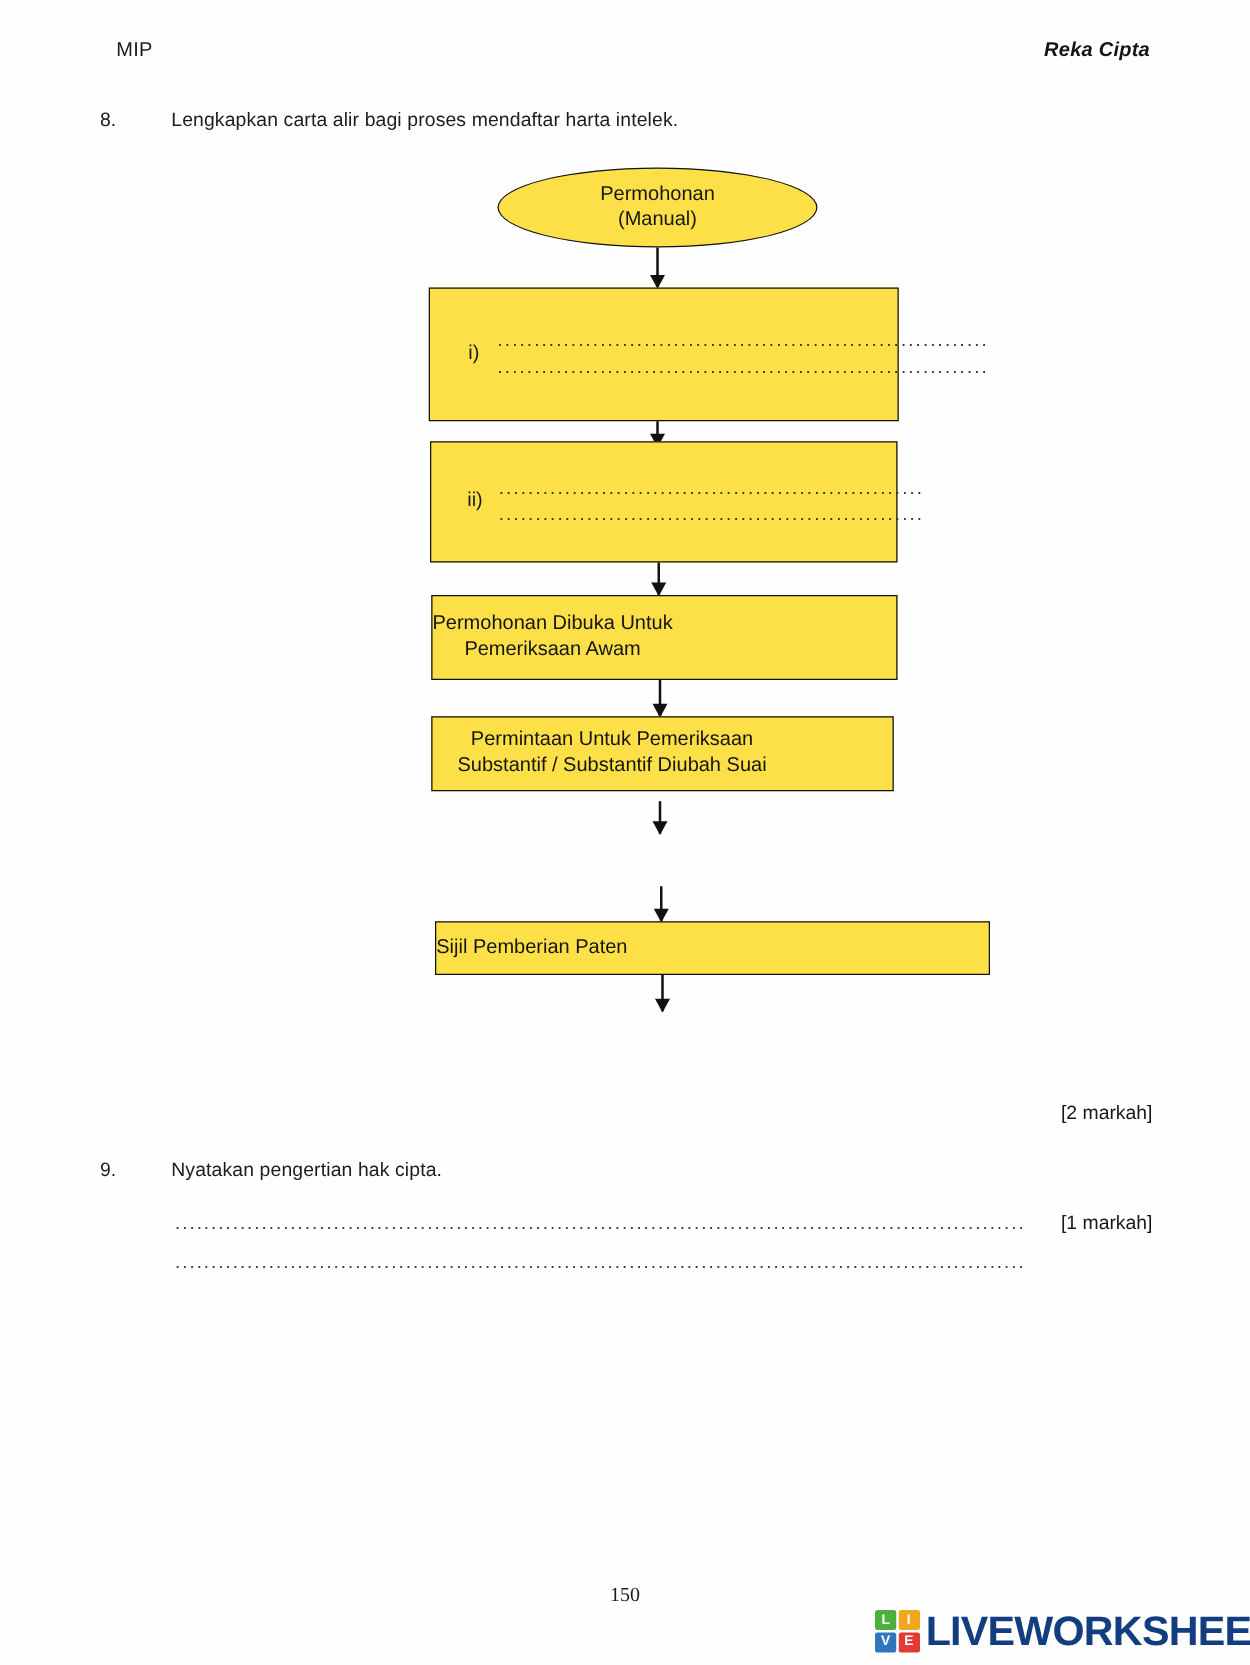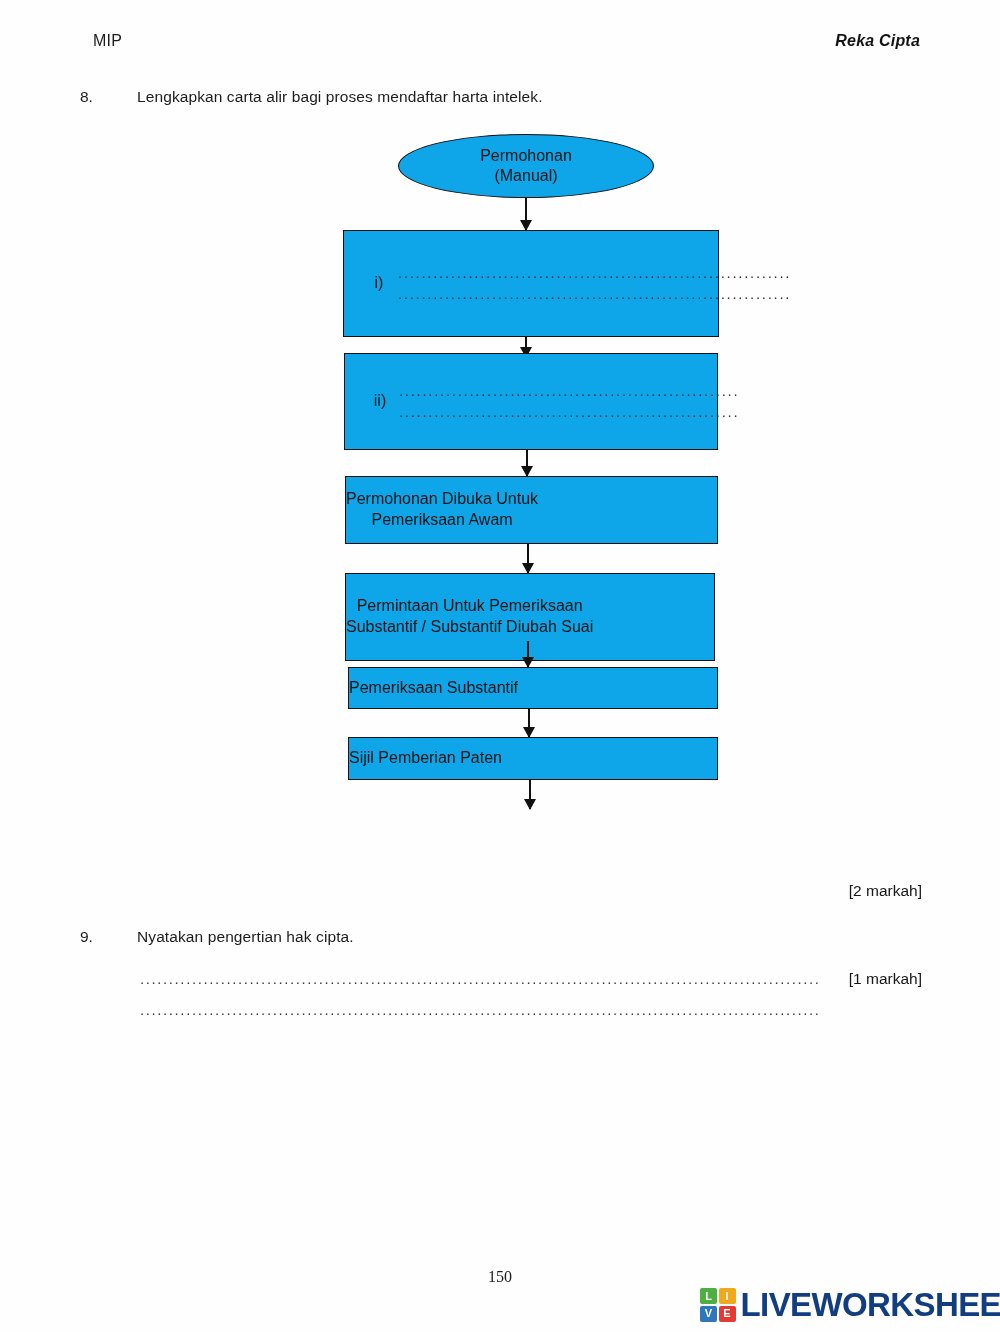--- a/index.html
+++ b/index.html
@@ -82,21 +82,21 @@
     left: 0;
     top: 0;
     width: 1000px;
     height: 1332px;
     pointer-events: none;
   }
 
   .node {
     position: absolute;
     box-sizing: border-box;
-    background: #0ea5e9;
+    background: #fde047;
   }
 
   .oval {
     border: 1.6px solid #111;
     border-radius: 50%;
     display: flex;
     align-items: center;
     justify-content: center;
     text-align: center;
     font-size: 16px;
@@ -281,34 +281,31 @@
     <div class="arrow" style="left:526px; top:450px; height:26px;"></div>
 
     <div class="node rect" style="left:345px; top:476px; width:373px; height:68px;">
       <div>
         <div>Permohonan Dibuka Untuk</div>
         <div>Pemeriksaan Awam</div>
       </div>
     </div>
     <div class="arrow" style="left:527px; top:544px; height:29px;"></div>
 
-    <div class="node rect" style="left:345px; top:573px; width:370px; height:88px;">
+    <div class="node rect" style="left:345px; top:573px; width:370px; height:60px;padding-left:20px;">
       <div>
         <div>Permintaan Untuk Pemeriksaan</div>
         <div>Substantif / Substantif Diubah Suai</div>
       </div>
     </div>
     <div class="arrow" style="left:527px; top:641px; height:26px;"></div>
 
-    <div class="node rect" style="left:348px; top:667px; width:370px; height:42px;">
-      <div>Pemeriksaan Substantif</div>
-    </div>
     <div class="arrow" style="left:528px; top:709px; height:28px;"></div>
 
-    <div class="node rect" style="left:348px; top:737px; width:370px; height:43px;">
+    <div class="node rect" style="left:348px; top:737px; width:444px; height:43px;">
       <div>Sijil Pemberian Paten</div>
     </div>
     <div class="arrow" style="left:529px; top:780px; height:29px;"></div>
 
 
   </div>
 
   <div class="marks" style="right:78px; top:882px;">[2 markah]</div>
 
   <div class="q-row" id="q9">

